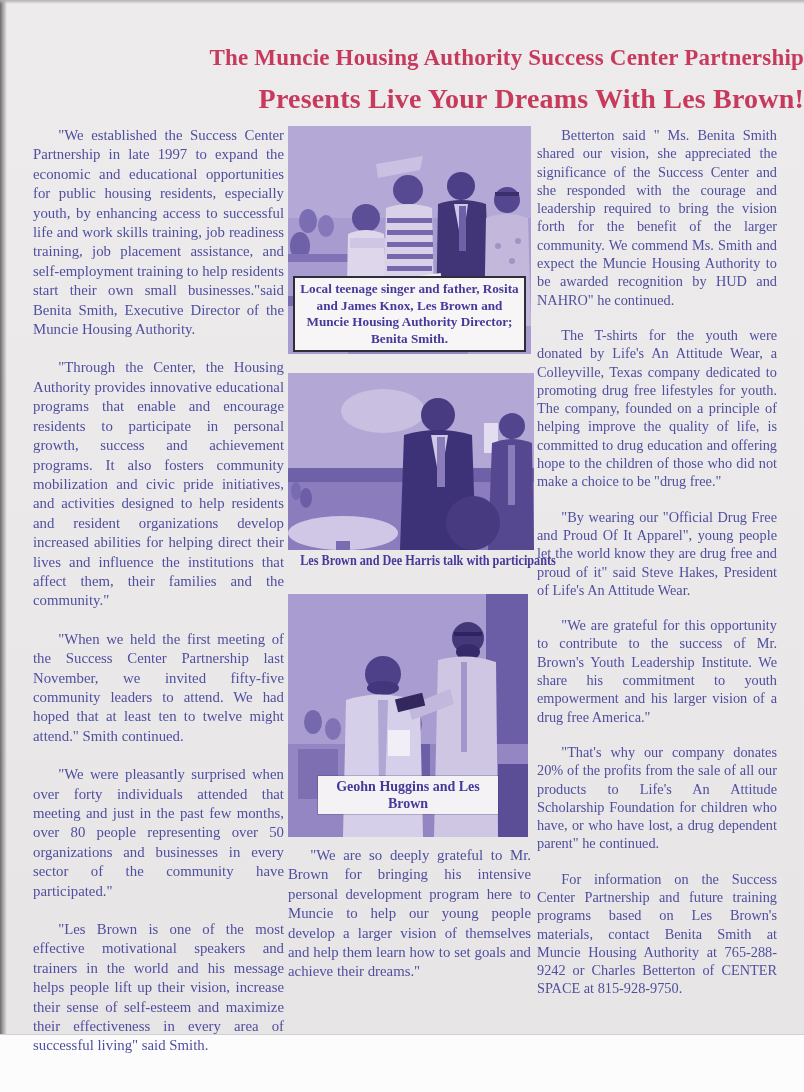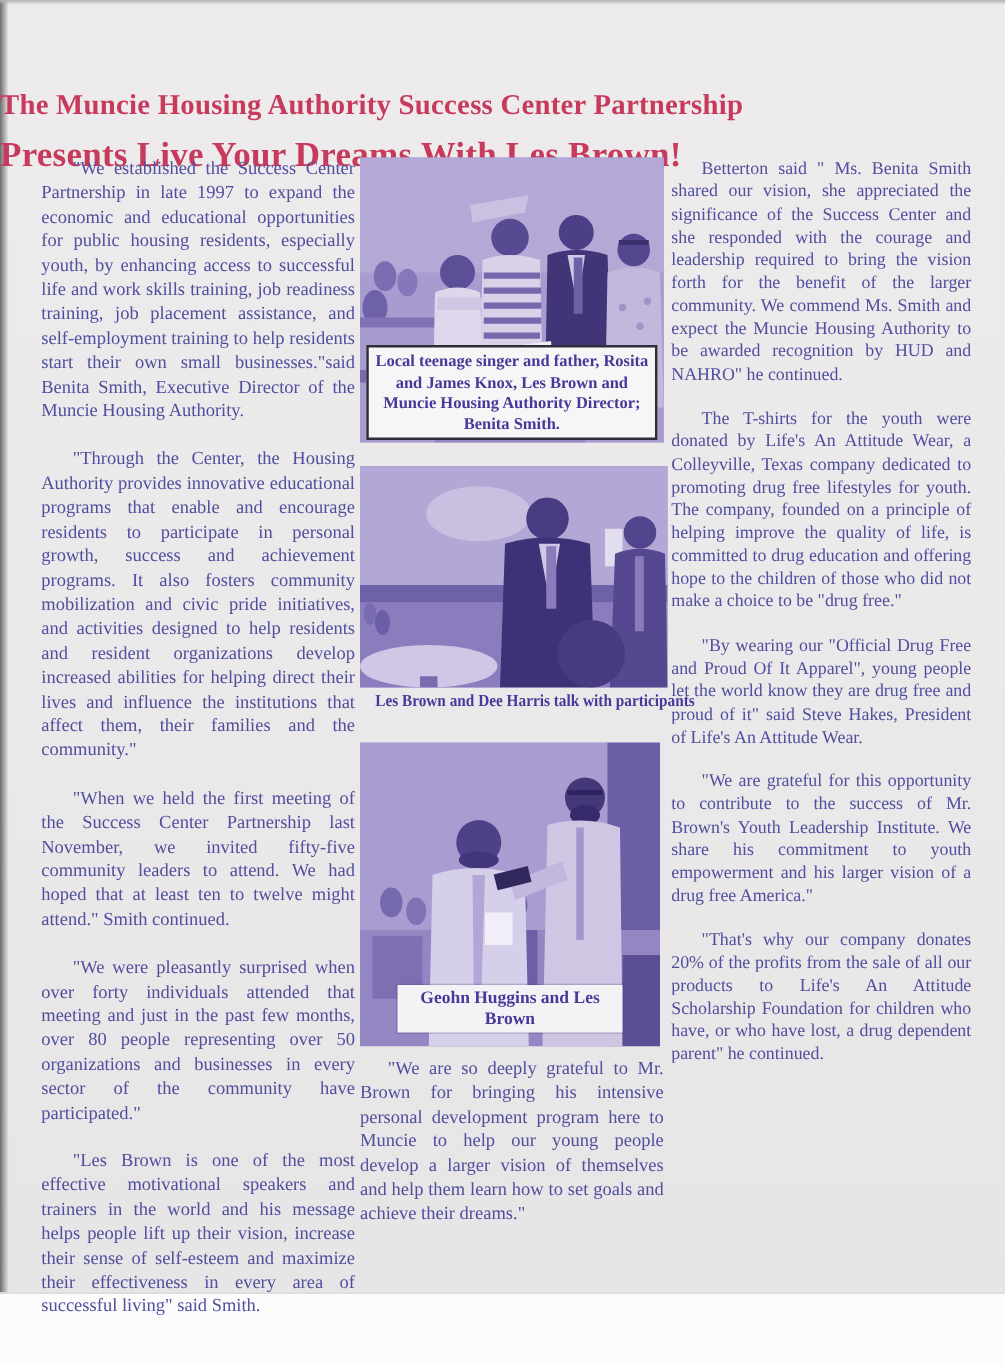--- a/index.html
+++ b/index.html
@@ -7,21 +7,21 @@
     position:relative;width:804px;height:1092px;
     background:linear-gradient(180deg,#edebec 0%,#eae8e9 55%,#e6e4e5 100%);
     font-family:"Liberation Serif",serif;overflow:hidden;
   }
   .scan-edge-left{position:absolute;left:0;top:0;width:7px;height:1034px;
     background:linear-gradient(90deg,#6d6d6d 0%,#a8a6a7 45%,rgba(170,168,169,0) 100%);}
   .scan-edge-top{position:absolute;left:0;top:0;width:100%;height:4px;
     background:linear-gradient(180deg,#b3b1b2 0%,rgba(179,177,178,0) 100%);}
   .scan-bottom-strip{position:absolute;left:0;top:1034px;width:100%;height:58px;background:#fcfcfc;border-top:1px solid #d2d0d1;}
 
-  .title-wrap{position:absolute;top:44px;left:0;width:100%;text-align:left;color:#c73a5c;font-weight:bold;margin-top:26px;}
+  .title-wrap{position:absolute;top:44px;left:0;width:100%;text-align:right;color:#c73a5c;font-weight:bold;}
   .title-line1{font-size:23px;line-height:28px;letter-spacing:.2px;}
   .title-line2{font-size:28px;line-height:28px;margin-top:13px;letter-spacing:.2px;}
 
   .col{position:absolute;top:126px;color:#4f4f9e;}
   .col-left{left:33px;width:251px;}
   .col-mid{left:288px;width:243px;}
   .col-right{left:537px;width:240px;}
 
   .para{font-size:14.8px;line-height:19.4px;text-align:justify;text-indent:1.7em;margin:0 0 19px 0;}
   .col-right .para{font-size:14.3px;line-height:18.3px;margin-bottom:17px;}
@@ -37,21 +37,21 @@
     background:#f7f5f6;border:2px solid #2e2e38;
     padding:3px 4px;text-align:center;text-indent:0;
     color:#45399a;font-weight:bold;font-size:13.2px;line-height:16.5px;
   }
   .caption-line{
     width:243px;margin-top:3px;text-align:center;white-space:nowrap;
     color:#45399a;font-weight:bold;font-size:13.6px;
     transform:scaleX(.90);transform-origin:50% 50%;
   }
   .caption-box-inner{
-    position:absolute;left:30px;right:30px;bottom:11px;
+    position:absolute;left:30px;right:30px;bottom:23px;
     background:#f4f2f5;padding:2px 2px;text-align:center;
     color:#45399a;font-weight:bold;font-size:14px;line-height:17px;
     box-shadow:0 0 0 1px rgba(60,50,110,.25);
   }
   .mid-closing{margin-top:9px;font-size:14.8px;line-height:20.4px;text-align:justify;text-indent:0;color:#4f4f9e;}
   .mid-closing .para{ text-indent:1.5em;margin:0;}
 </style>
 </head>
 <body>
 
@@ -168,14 +168,15 @@
       <p class="para">"We are so deeply grateful to Mr. Brown for bringing his intensive personal development program here to Muncie to help our young people develop a larger vision of themselves and help them learn how to set goals and achieve their dreams."</p>
     </div>
   </div>
 
   <div class="col col-right">
     <p class="para">Betterton said " Ms. Benita Smith shared our vision, she appreciated the significance of the Success Center and she responded with the courage and leadership required to bring the vision forth for the benefit of the larger community. We commend Ms. Smith and expect the Muncie Housing Authority to be awarded recognition by HUD and NAHRO"  he continued.</p>
     <p class="para">The T-shirts for the youth were donated by Life's An Attitude Wear, a Colleyville, Texas company dedicated to promoting drug free lifestyles for youth. The company, founded on a principle of helping improve the quality of life, is committed to drug education and offering hope to the children of those who did not make a choice to be "drug free."</p>
     <p class="para">"By wearing our "Official Drug Free and Proud Of It Apparel", young people let the world know they are drug free and proud of it" said Steve Hakes, President of Life's An Attitude Wear.</p>
     <p class="para">"We are grateful for this opportunity to contribute to the success of Mr. Brown's Youth Leadership Institute. We share his commitment to youth empowerment and his larger vision of a drug free America."</p>
     <p class="para">"That's why our company donates 20% of the profits from the sale of all our products to Life's An Attitude Scholarship Foundation for children who have, or who have lost, a drug dependent parent" he continued.</p>
+    <p class="para">For information on the Success Center Partnership and future training programs based on Les Brown's materials, contact Benita Smith at Muncie Housing Authority at 765-288-9242 or Charles Betterton of CENTER SPACE at 815-928-9750.</p>
   </div>
 </div>
 
 </body></html>

